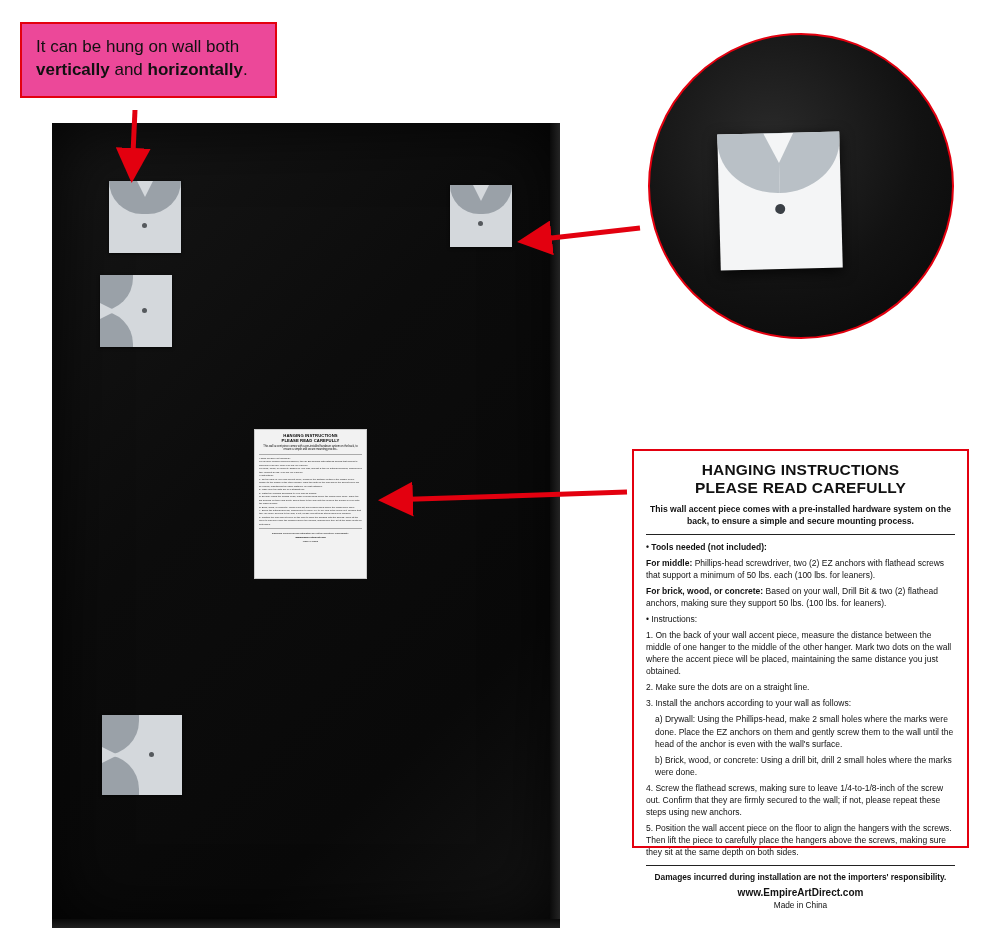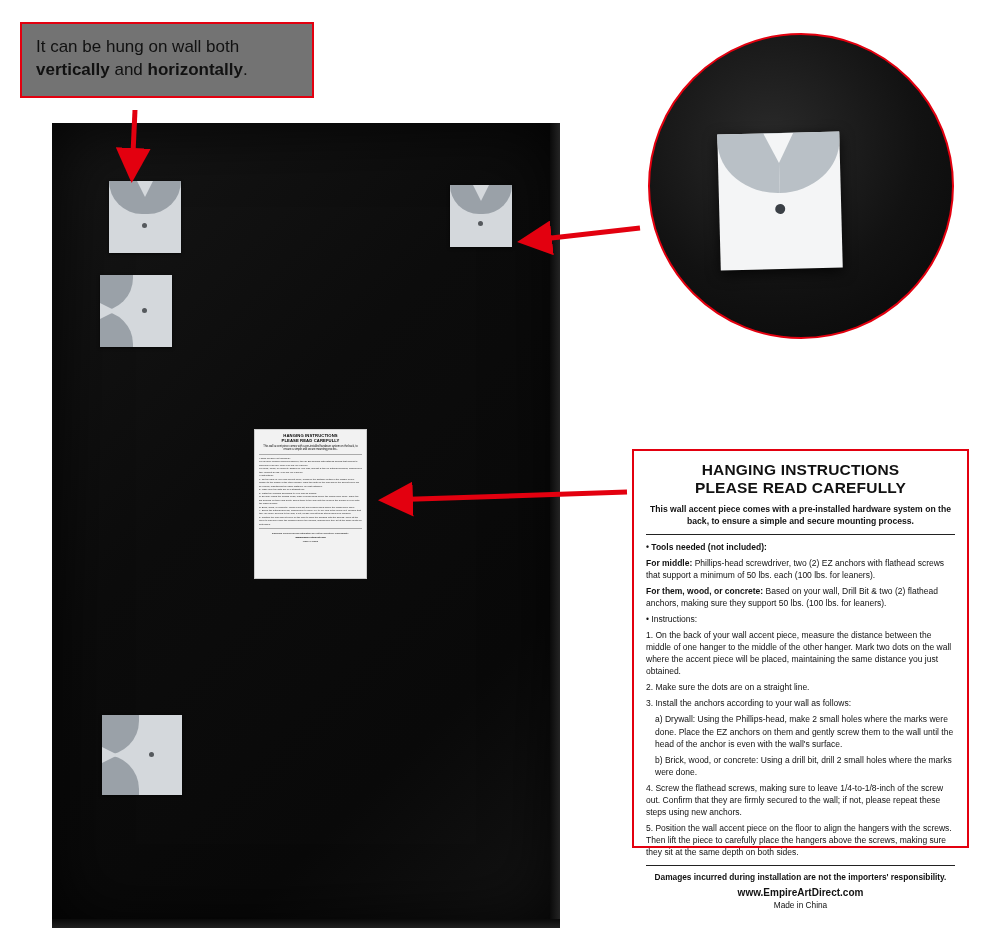--- a/index.html
+++ b/index.html
@@ -190,23 +190,23 @@
     width: 10px; height: 10px;
     border-radius: 50%;
     background: #3b4046;
   }
 
   
   #top-note {
     position: absolute;
     left: 20px;
     top: 22px;
-    width: 294px;
+    width: 257px;
     border: 2px solid #e3000f;
-    background: #737373;
+    background: #ec4899;
     padding: 12px 14px 14px 14px;
     box-sizing: border-box;
     font-size: 17px;
     line-height: 1.35;
     color: #111111;
   }
   #top-note b { font-weight: bold; }
 
   
   #instructions-panel {
@@ -352,21 +352,21 @@
 </div>
 
 <div id="instructions-panel">
   <div class="title">HANGING INSTRUCTIONS</div>
   <div class="title">PLEASE READ CAREFULLY</div>
   <div class="subtitle">This wall accent piece comes with a pre-installed hardware system on the back, to ensure a simple and secure mounting process.</div>
   <hr class="sep">
   <div class="body">
     <p><b>• Tools needed (not included):</b></p>
     <p><b>For middle:</b><span> Phillips-head screwdriver, two (2) EZ anchors with flathead screws that support a minimum of 50 lbs. each (100 lbs. for leaners).</span></p>
-    <p><b>For them, wood, or concrete:</b><span> Based on your wall, Drill Bit &amp; two (2) flathead anchors, making sure they support 50 lbs. (100 lbs. for leaners).</span></p>
+    <p><b>For brick, wood, or concrete:</b><span> Based on your wall, Drill Bit &amp; two (2) flathead anchors, making sure they support 50 lbs. (100 lbs. for leaners).</span></p>
     <p>• Instructions:</p>
     <p>1. On the back of your wall accent piece, measure the distance between the middle of one hanger to the middle of the other hanger. Mark two dots on the wall where the accent piece will be placed, maintaining the same distance you just obtained.</p>
     <p>2. Make sure the dots are on a straight line.</p>
     <p>3. Install the anchors according to your wall as follows:</p>
     <p class="indent1">a) Drywall:  Using the Phillips-head, make 2 small holes where the marks were done. Place the EZ anchors on them and gently screw them to the wall until the head of the anchor is even with the wall's surface.</p>
     <p class="indent1">b) Brick, wood, or concrete: Using a drill bit, drill 2 small holes where the marks were done.</p>
     <p>4. Screw the flathead screws, making sure to leave 1/4-to-1/8-inch of the screw out. Confirm that they are firmly secured to the wall; if not, please repeat these steps using new anchors.</p>
     <p>5. Position the wall accent piece on the floor to align the hangers with the screws. Then lift the piece to carefully place the hangers above the screws, making sure they sit at the same depth on both sides.</p>
   </div>
   <hr class="sep">

